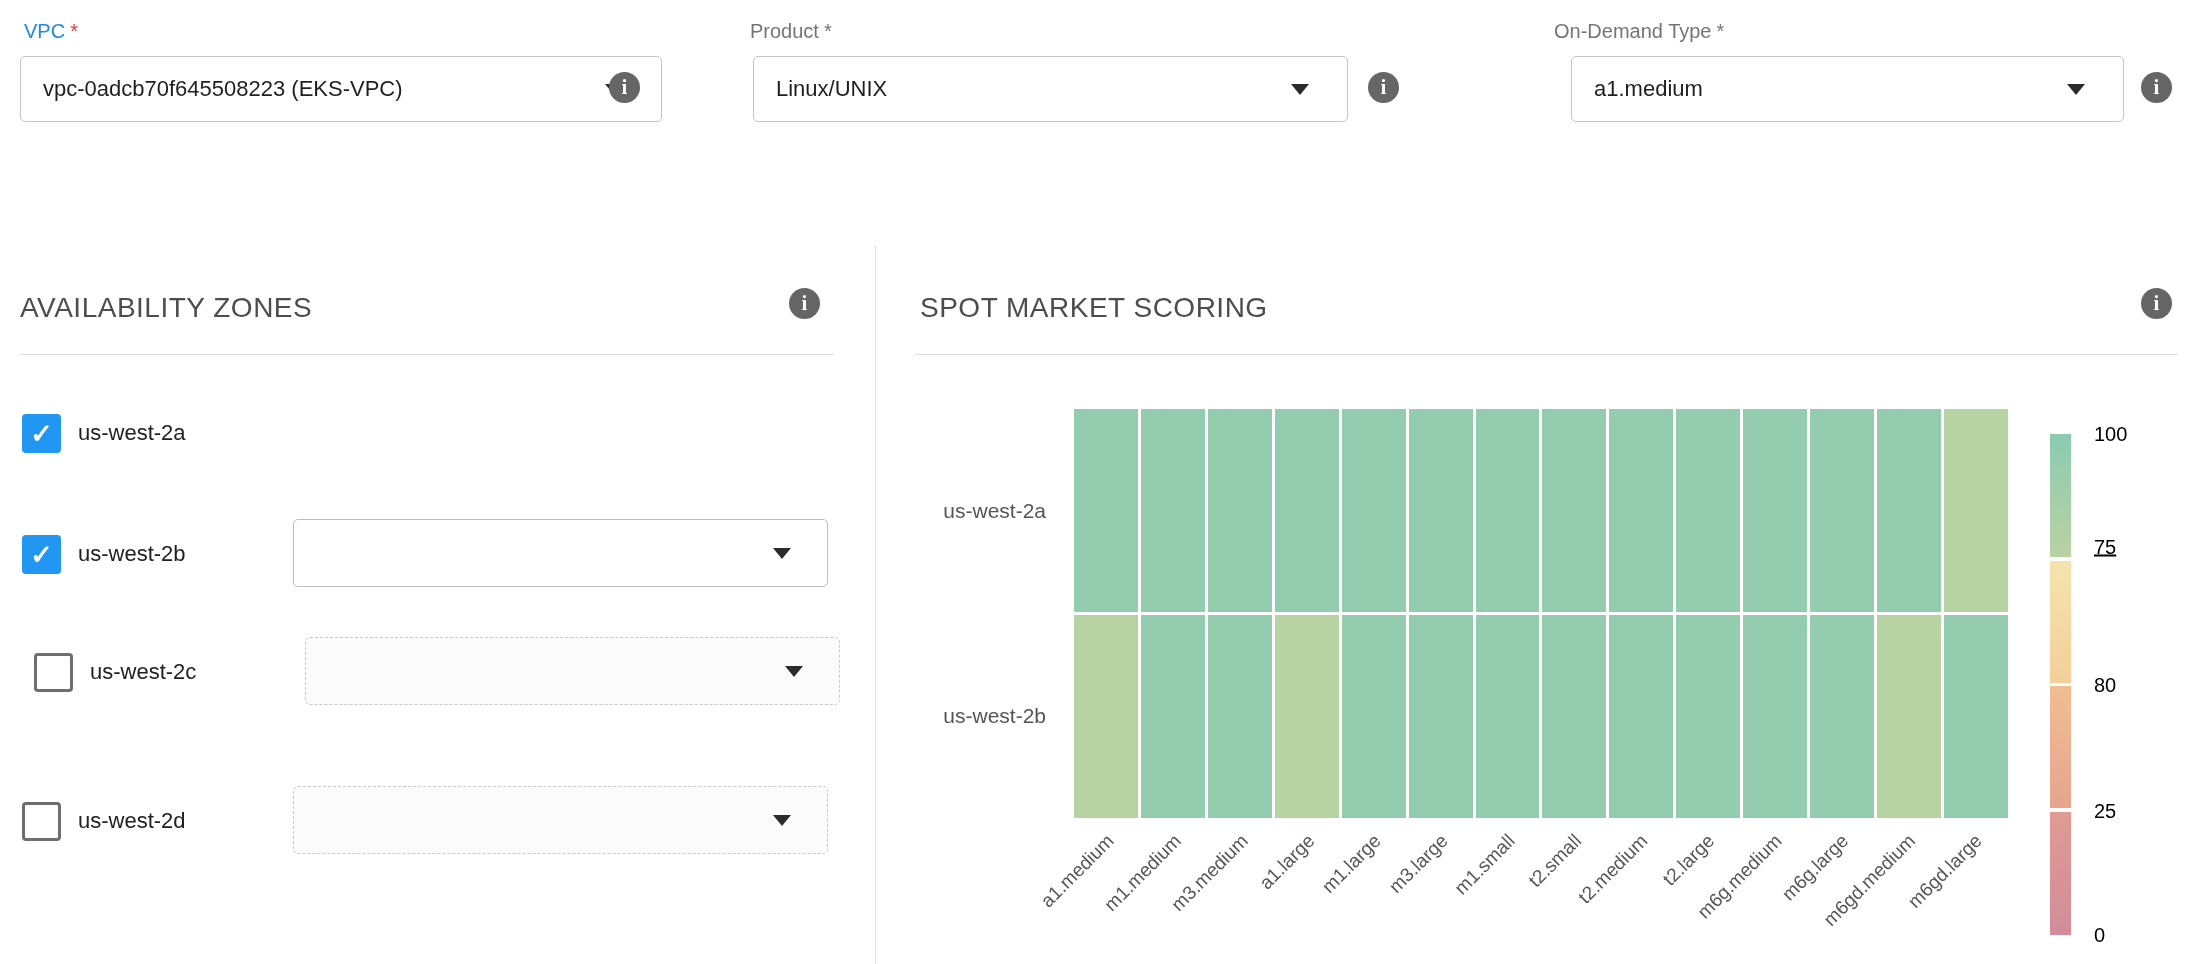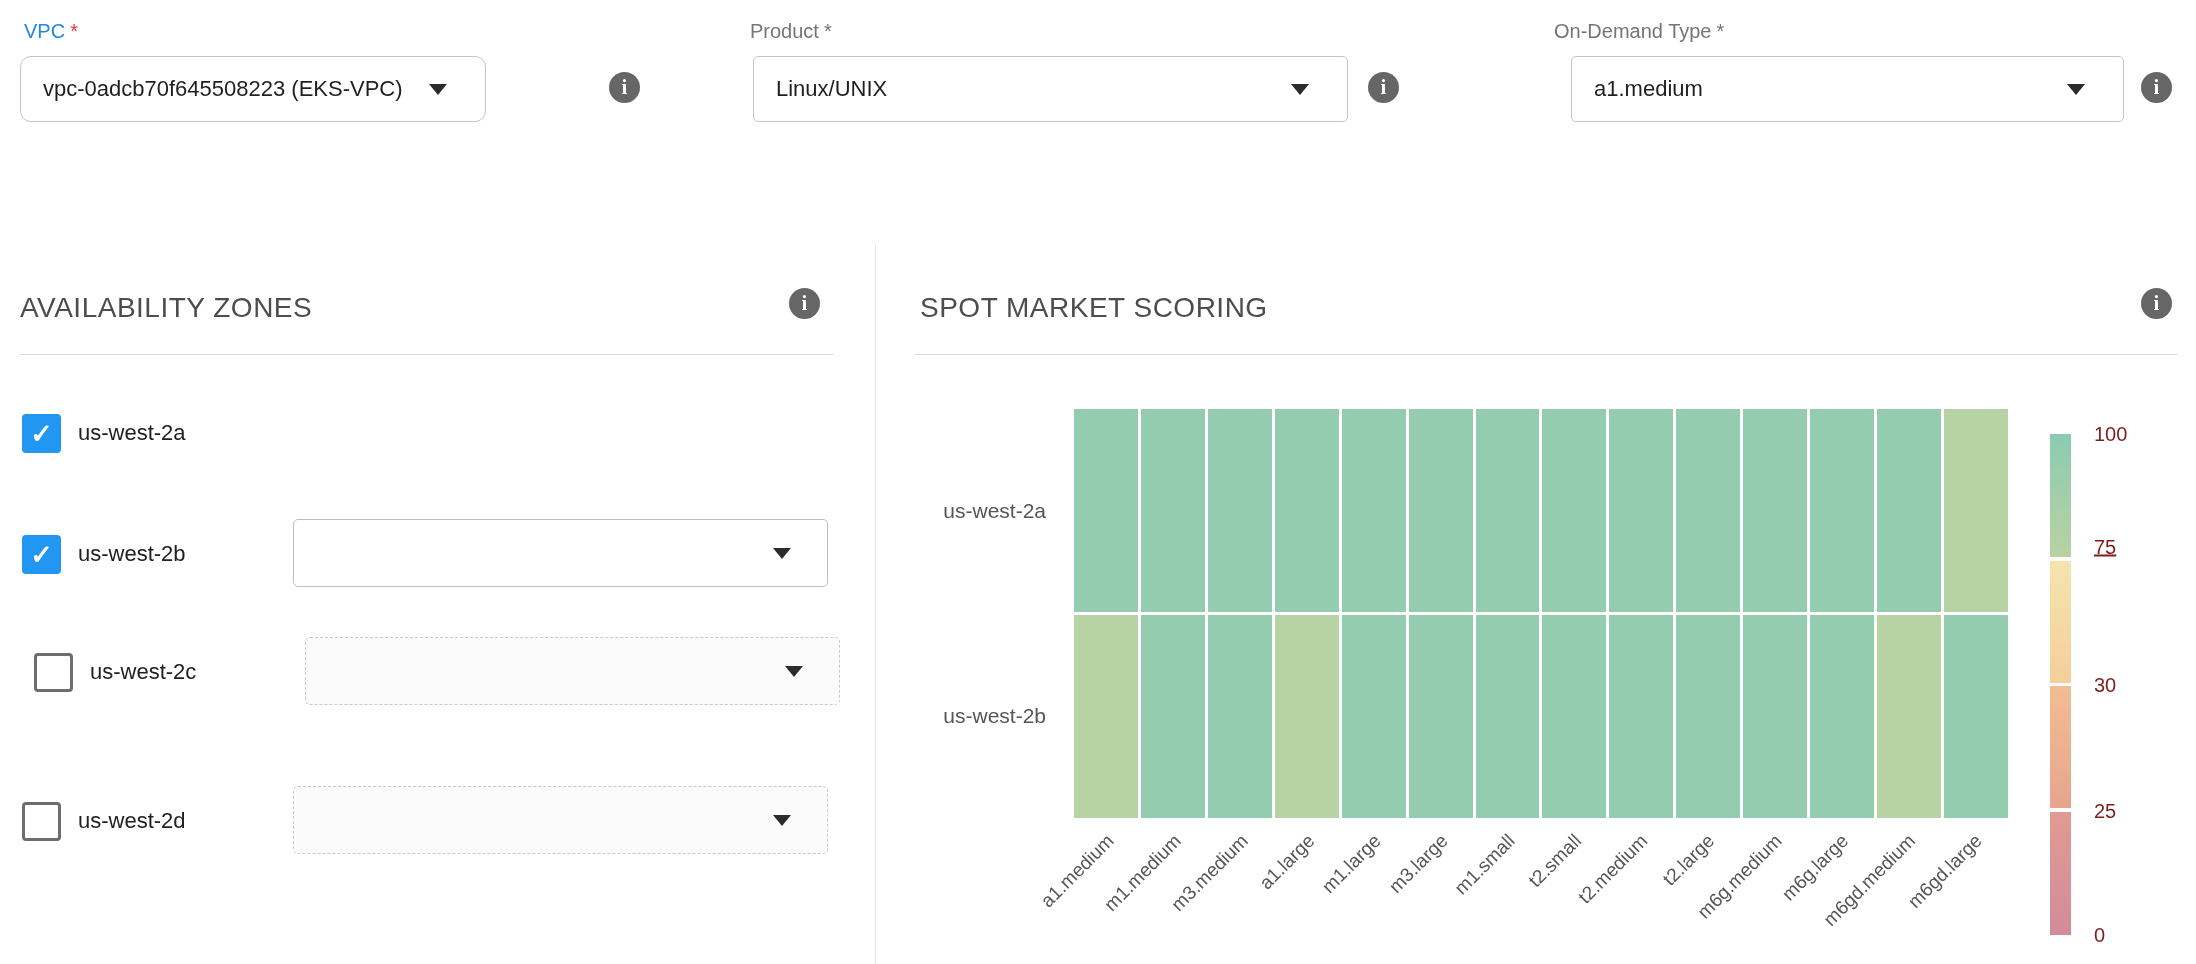--- a/index.html
+++ b/index.html
@@ -48,21 +48,21 @@
     width: 0; height: 0;
     border-left: 9px solid transparent;
     border-right: 9px solid transparent;
     border-top: 11px solid #2b2b2b;
   }
 
   .vpc-label     { left: 24px;   top: 20px; }
   .product-label { left: 750px;  top: 20px; }
   .odt-label     { left: 1554px; top: 20px; }
 
-  .vpc-field     { left: 20px;   top: 56px; width: 466px; height: 66px; border-radius: 11px; }
+  .vpc-field     { left: 20px;   top: 56px; width: 642px; height: 66px; }
   .product-field { left: 753px;  top: 56px; width: 595px; height: 66px; }
   .odt-field     { left: 1571px; top: 56px; width: 553px; height: 66px; }
 
   .info {
     position: absolute;
     width: 31px; height: 31px;
     border-radius: 50%;
     background: #666666;
     color: #ffffff;
     display: flex;
@@ -200,21 +200,21 @@
   #hm-colorbar {
     position: absolute;
     left: 2050px; top: 434px;
     width: 21px; height: 501px;
   }
   .cb-tick {
     position: absolute;
     left: 2094px;
     transform: translateY(-50%);
     font-size: 20px;
-    color: #7f1d1d;
+    color: #000000;
   }
 
   .overlay { position: absolute; left: 0; top: 0; width: 100%; height: 100%; pointer-events: none; }
   .overlay > * { pointer-events: auto; }
 </style>
 </head>
 <body>
 
 <div class="field-label vpc-label">
   <span class="blue">VPC</span><span class="req red">*</span>
@@ -369,16 +369,16 @@
       <span>m6gd.medium</span>
     </div>
     <div class="hm-xlabel" style="left: 1974.64px; top: 830px;">
       <span>m6gd.large</span>
     </div>
   </div>
 <div id="hm-colorbar" style="background: linear-gradient(rgb(139, 203, 178) 0%, rgb(185, 210, 162) 24.65%, rgb(255, 255, 255) 24.65%, rgb(255, 255, 255) 25.35%, rgb(244, 228, 174) 25.35%, rgb(244, 207, 154) 49.65%, rgb(255, 255, 255) 49.65%, rgb(255, 255, 255) 50.35%, rgb(241, 189, 147) 50.35%, rgb(230, 165, 142) 74.65%, rgb(255, 255, 255) 74.65%, rgb(255, 255, 255) 75.35%, rgb(224, 155, 147) 75.35%, rgb(210, 140, 154) 100%);"></div>
 <div class="overlay" id="hm-ticks">
     <div class="cb-tick" style="top: 434px;">100</div>
     <div class="cb-tick" style="top: 547px; text-decoration: underline;">75</div>
-    <div class="cb-tick" style="top: 684.5px;">30</div>
+    <div class="cb-tick" style="top: 684.5px;">80</div>
     <div class="cb-tick" style="top: 811px;">25</div>
     <div class="cb-tick" style="top: 935px;">0</div>
   </div>
 
 </body></html>

